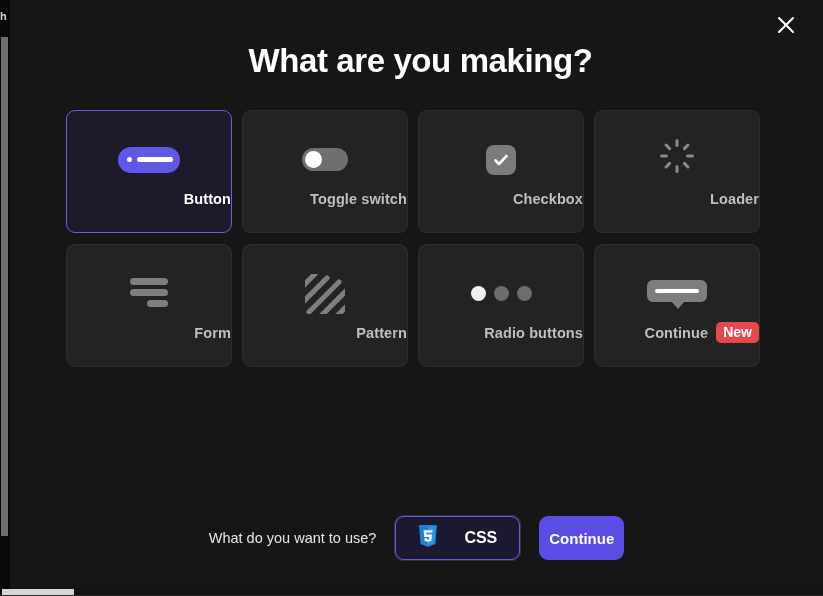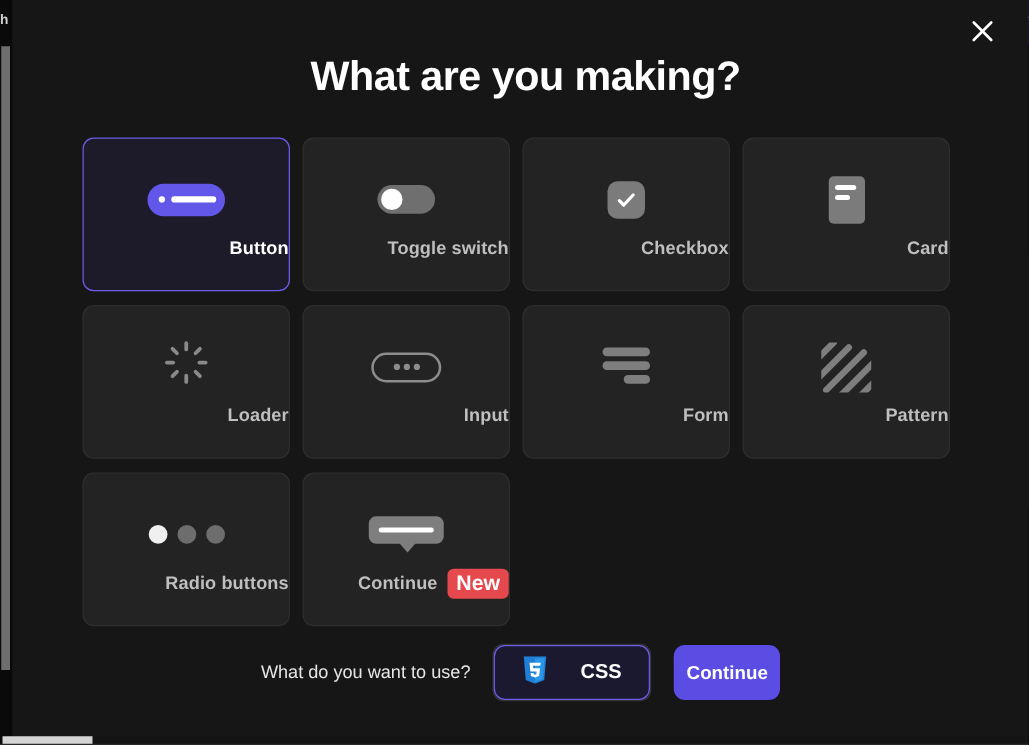--- a/index.html
+++ b/index.html
@@ -102,21 +102,21 @@
     display: flex; align-items: center; justify-content: center; gap: 8px;
   }
   .card-label {
     font-size: 14.5px; font-weight: 700; color: #bfbfbf;
     letter-spacing: 0.1px;
   }
   .card.selected .card-label { color: #ffffff; }
   .badge-new {
     background: #e5484d;
     color: #ffffff;
-    font-size: 17px; font-weight: 700;
+    font-size: 14px; font-weight: 700;
     padding: 3px 7px 4px;
     border-radius: 5px;
     line-height: 1;
   }
 
   
   .ic-button {
     width: 62px; height: 26px; border-radius: 13px;
     background: #6257e8;
     display: flex; align-items: center; gap: 5px;
@@ -280,62 +280,39 @@
             <svg width="18" height="18" viewBox="0 0 18 18">
                 <polyline points="3.5,9.5 7,13 14.5,5" fill="none" stroke="#ffffff" stroke-width="2.6" stroke-linecap="round" stroke-linejoin="round"></polyline>
               </svg>
           </div>
         </div>
         <div class="card-label-row">
           <span class="card-label">Checkbox</span>
         </div>
       </div>
 
-      <div class="card">
-        <div class="card-icon">
-          <div class="ic-card">
-              <div class="l1"></div>
-              <div class="l2"></div>
-            </div>
-        </div>
-        <div class="card-label-row">
-          <span class="card-label">Card</span>
-        </div>
-      </div>
 
       <div class="card">
         <div class="card-icon">
           <div class="ic-loader" id="loader-shape">
               <span style="transform: translate(-50%, -50%) rotate(0deg) translateY(9px);"></span>
               <span style="transform: translate(-50%, -50%) rotate(45deg) translateY(9px);"></span>
               <span style="transform: translate(-50%, -50%) rotate(90deg) translateY(9px);"></span>
               <span style="transform: translate(-50%, -50%) rotate(135deg) translateY(9px);"></span>
               <span style="transform: translate(-50%, -50%) rotate(180deg) translateY(9px);"></span>
               <span style="transform: translate(-50%, -50%) rotate(225deg) translateY(9px);"></span>
               <span style="transform: translate(-50%, -50%) rotate(270deg) translateY(9px);"></span>
               <span style="transform: translate(-50%, -50%) rotate(315deg) translateY(9px);"></span>
             </div>
         </div>
         <div class="card-label-row">
           <span class="card-label">Loader</span>
         </div>
       </div>
 
-      <div class="card">
-        <div class="card-icon">
-          <div class="ic-input">
-              <div class="d"></div>
-              <div class="d"></div>
-              <div class="d"></div>
-            </div>
-        </div>
-        <div class="card-label-row">
-          <span class="card-label">Input</span>
-        </div>
-      </div>
 
       <div class="card">
         <div class="card-icon">
           <div class="ic-form">
               <div class="r1"></div>
               <div class="r2"></div>
               <div class="r3"></div>
             </div>
         </div>
         <div class="card-label-row">

